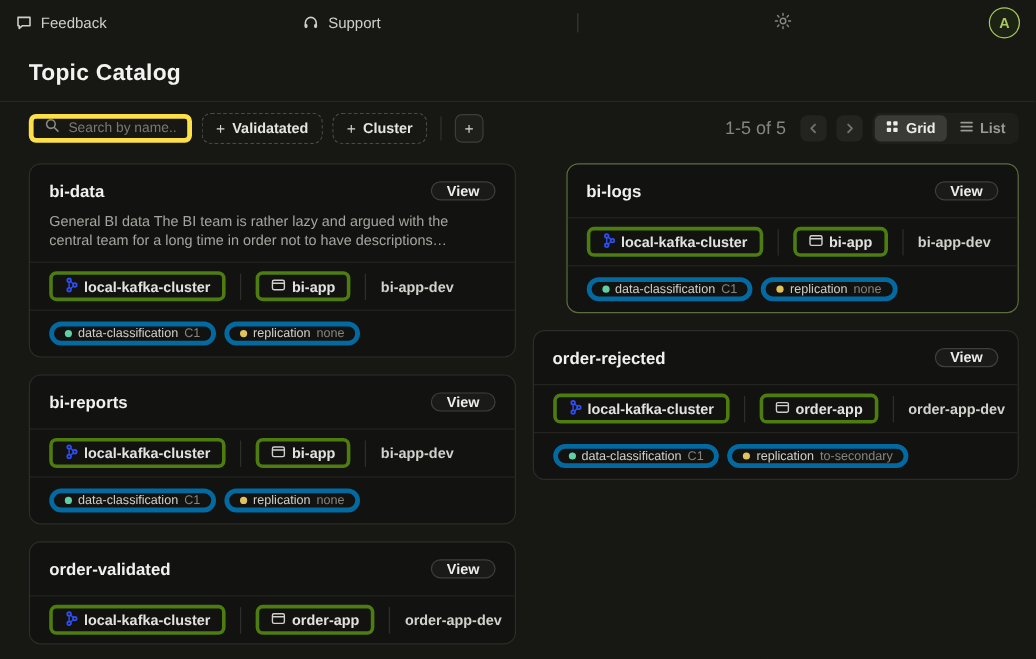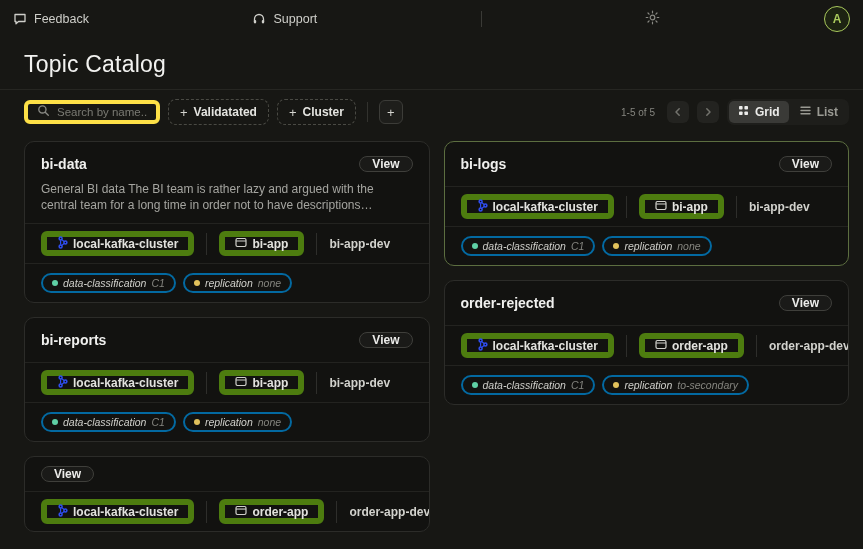--- a/index.html
+++ b/index.html
@@ -25,21 +25,21 @@
   .icon-btn { background:none; border:none; cursor:pointer; display:flex; align-items:center; }
   .avatar {
     width:26px; height:26px; border-radius:50%;
     border:1px solid var(--accent-green,#a9c95c);
     background:#1d2312; color:var(--accent-green,#a9c95c);
     display:flex; align-items:center; justify-content:center;
     font-size:12px; font-weight:bold; cursor:pointer;
   }
   
   .page-header { padding:13px 24px 11px; border-bottom:1px solid #262622; }
-  .page-title { font-size:23px; font-weight:normal; color:#f2f2f0; letter-spacing:.2px; }
+  .page-title { font-size:19px; font-weight:bold; color:#f2f2f0; letter-spacing:.2px; }
   
   .toolbar {
     display:flex; align-items:center; padding:9px 14px 9px 24px; gap:8px;
   }
   .search-box {
     display:flex; align-items:center; gap:7px;
     width:136px; height:24px; padding:0 9px;
     border:4px solid #fde047; border-radius:6px; background:transparent;
   }
   .search-box input {
@@ -53,21 +53,21 @@
     color:#e4e4e0; font-size:12px; font-weight:600; font-family:inherit; cursor:pointer;
   }
   .plus-glyph { font-size:13px; font-weight:400; color:#d4d4cf; line-height:1; }
   .toolbar-sep { width:1px; height:20px; background:#32322e; margin:0 3px; }
   .square-btn {
     width:24px; height:24px; border:1px solid #3c3c38; border-radius:6px;
     background:#1e1e1b; color:#d4d4cf; font-size:13px; line-height:1;
     display:flex; align-items:center; justify-content:center; cursor:pointer; font-family:inherit;
   }
   .toolbar-right { margin-left:auto; display:flex; align-items:center; gap:8px; }
-  .results-count { color:#85857f; font-size:10px; margin-right:4px; }
+  .results-count { color:#85857f; font-size:15px; margin-right:4px; }
   .pager-btn {
     width:22px; height:22px; border:none; border-radius:6px; background:#232320;
     display:flex; align-items:center; justify-content:center; cursor:pointer;
   }
   .view-toggle {
     display:flex; align-items:center; background:#1e1e1b; border-radius:7px; padding:2px; gap:2px;
   }
   .toggle-btn {
     display:flex; align-items:center; gap:6px; height:22px; padding:0 9px;
     border:none; border-radius:5px; background:transparent; cursor:pointer;
@@ -75,49 +75,49 @@
   }
   .toggle-btn.active { background:#3a3a37; color:#ececea; }
   
   .cards-area {
     display:flex; gap:14px; padding:7px 14px 0 24px; align-items:flex-start;
   }
   .cards-col { display:flex; flex-direction:column; gap:14px; flex:1; min-width:0; }
   .card {
     background:#121210; border:1px solid #2c2c29; border-radius:10px; overflow:hidden;
   }
-  .card.highlighted { border-color:var(--highlight-border,#5c6e40); }
+  .card.highlighted { border-color:var(--highlight-border,#5c6e40);margin-left:28px; }
   .card-header {
     display:flex; align-items:center; justify-content:space-between; padding:9px 16px;
   }
   .card-title { font-size:14px; font-weight:600; color:#f0f0ee; line-height:26px;text-align:right; }
   .view-btn {
     height:16px; padding:0 12px; border:1px solid #3f3f3b; border-radius:8px;
     background:#1a1a18; color:#ececea; font-size:12px; font-weight:600;
     font-family:inherit; cursor:pointer;
   }
   .card-desc {
     margin:-4px 16px 10px; color:#a5a5a0; font-size:12px; line-height:15.5px;
     display:-webkit-box; -webkit-line-clamp:2; -webkit-box-orient:vertical; overflow:hidden;
   }
   .card-row { border-top:1px solid #232320; display:flex; align-items:center; }
   .tags-row { padding:7px 16px; gap:12px; }
   .pill {
     display:flex; align-items:center; gap:5px; height:25px; padding:0 10px;
-    border:6px solid #4d7c0f; border-radius:6px; background:transparent;
+    border:3px solid #4d7c0f; border-radius:6px; background:transparent;
     color:#e2e2de; font-size:12px; font-weight:600; font-family:inherit; cursor:pointer;
     white-space:nowrap;
   }
   .pill svg { flex:none; }
   .vsep { width:1px; height:22px; background:#2e2e2b; flex:none; }
   .env-text { color:#d2d2cd; font-size:12px; font-weight:600; white-space:nowrap; }
   .chips-row { padding:9px 16px; gap:7px; }
   .chip {
     display:flex; align-items:center; gap:5px; height:20px; padding:0 9px;
-    border:2px solid #0369a1; border-radius:999px; cursor:pointer; white-space:nowrap;font-style:italic;
+    border:4px solid #0369a1; border-radius:999px; cursor:pointer; white-space:nowrap;
   }
   .dot { width:6px; height:6px; border-radius:50%; flex:none; }
   .dot-teal { background:var(--dot-teal,#5fd0a5); }
   .dot-yellow { background:var(--dot-yellow,#e2c25c); }
   .chip-key { color:#cfcfca; font-size:10.5px; }
   .chip-value { color:#85857f; font-size:10.5px; }
 </style>
 </head>
 <body>
 
@@ -306,20 +306,21 @@
           </span>
           <span class="chip">
             <span class="dot dot-yellow"></span>
             <span class="chip-key">replication</span>
             <span class="chip-value">none</span>
           </span>
         </div>
   </article>
       <article class="card">
     <div class="card-header">
+      <h3 class="card-title">order-validated</h3>
       <button class="view-btn">View</button>
     </div>
     <div class="card-row tags-row">
       <span class="pill">
         <span>
           <svg width="11" height="13" viewBox="0 0 11 13" fill="none" stroke="var(--kafka-blue,#2f4ef2)" stroke-width="1.5">
             <circle cx="3.6" cy="2.6" r="1.5"></circle>
             <circle cx="3.6" cy="10.4" r="1.5"></circle>
             <circle cx="8.4" cy="6.5" r="1.5"></circle>
             <path d="M3.6 4.3v4.4 M4.9 3.6 7 5.5 M4.9 9.4 7 7.5" stroke-width="1.2"></path>

